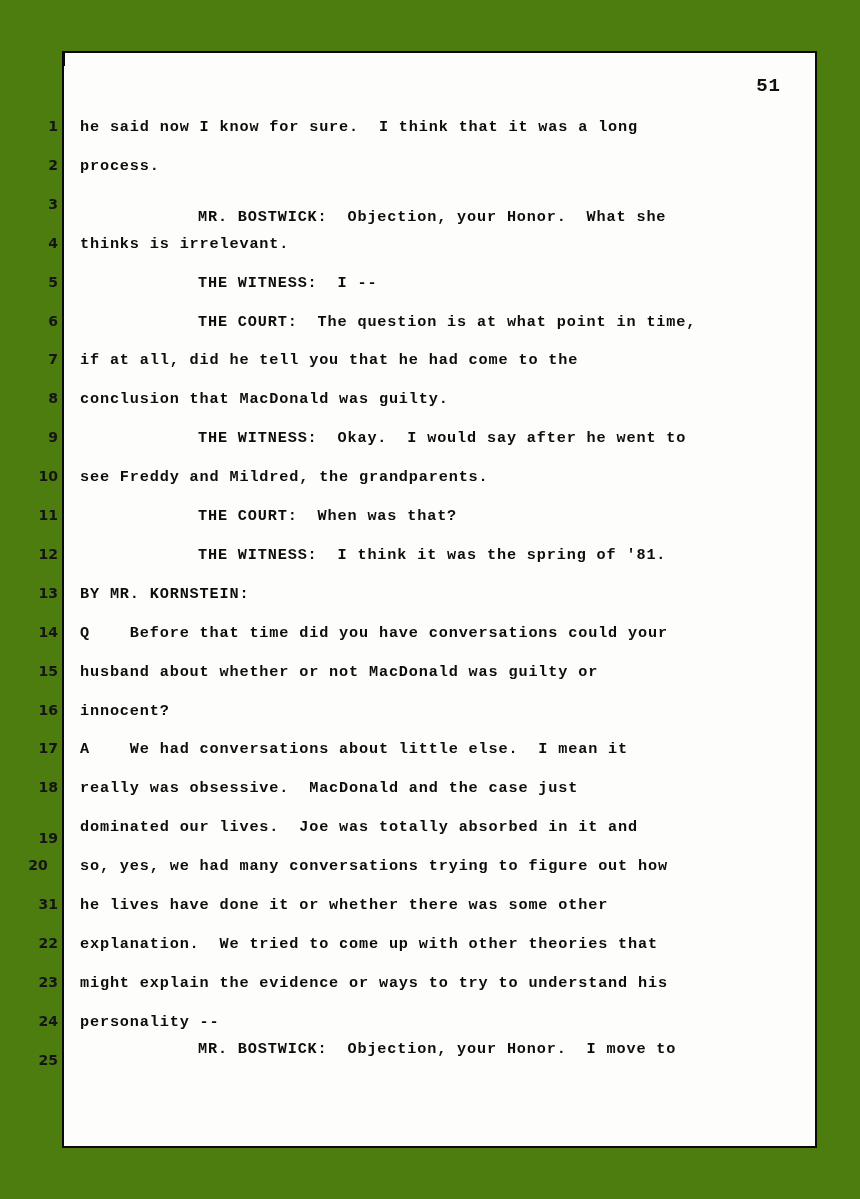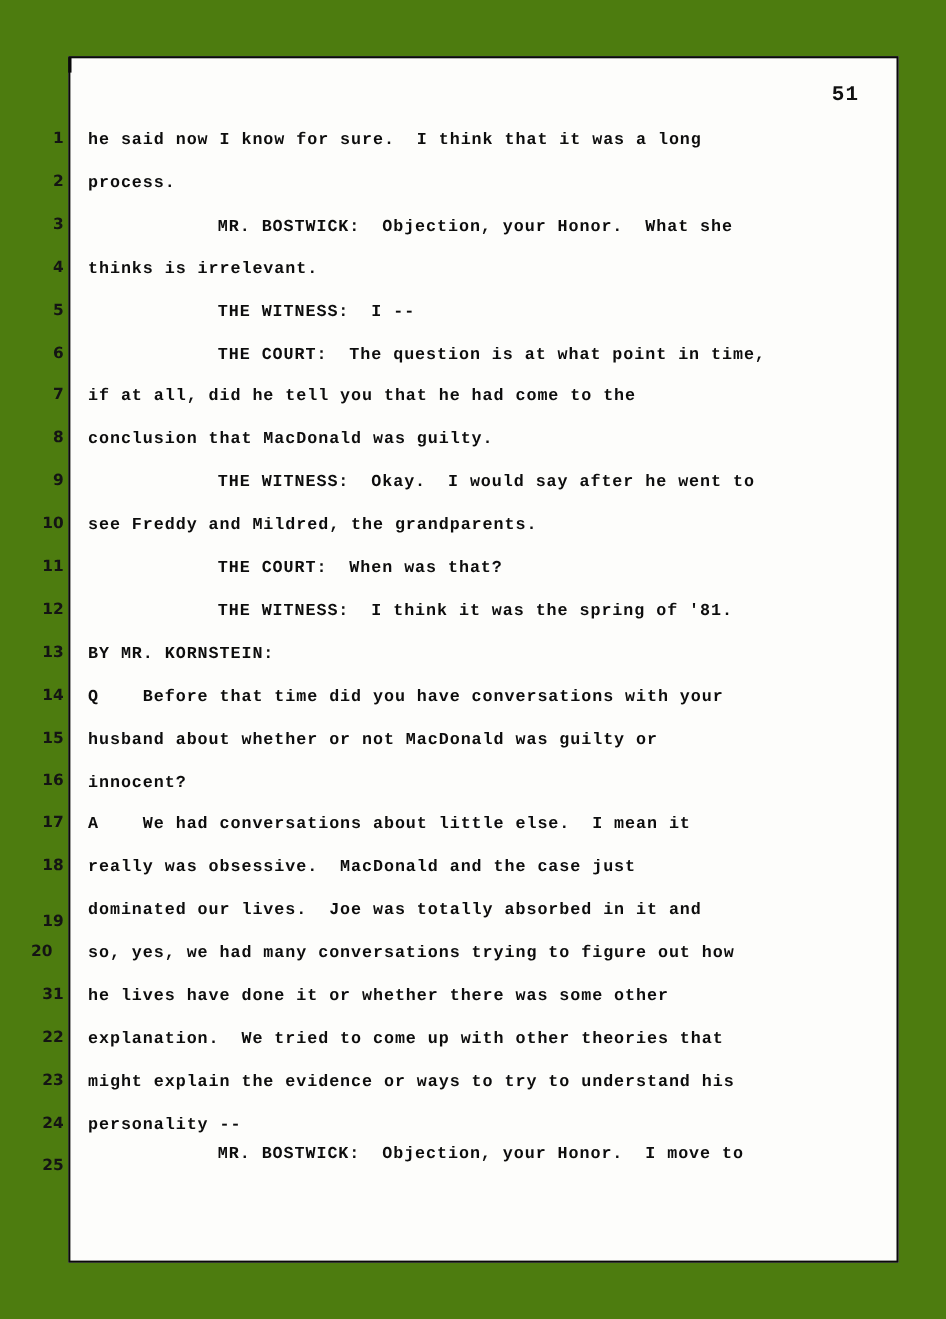--- a/index.html
+++ b/index.html
@@ -143,32 +143,32 @@
       <div class="gutter-num" style="top: 789px;">31</div>
       <div class="gutter-num" style="top: 827.9px;">22</div>
       <div class="gutter-num" style="top: 866.8px;">23</div>
       <div class="gutter-num" style="top: 905.7px;">24</div>
       <div class="gutter-num" style="top: 944.6px;">25</div>
     </div>
 
   <div class="transcript-body">
       <div class="tline" style="top: 12px;">he said now I know for sure.  I think that it was a long</div>
       <div class="tline" style="top: 50.9px;">process.</div>
-      <div class="tline indent" style="top: 91px;">MR. BOSTWICK:  Objection, your Honor.  What she</div>
+      <div class="tline indent" style="top: 102px;">MR. BOSTWICK:  Objection, your Honor.  What she</div>
       <div class="tline" style="top: 128.7px;">thinks is irrelevant.</div>
       <div class="tline indent" style="top: 167.6px;">THE WITNESS:  I --</div>
       <div class="tline indent" style="top: 206.5px;">THE COURT:  The question is at what point in time,</div>
       <div class="tline" style="top: 284.3px;">conclusion that MacDonald was guilty.</div>
       <div class="tline" style="top: 245.4px;">if at all, did he tell you that he had come to the</div>
       <div class="tline indent" style="top: 323.2px;">THE WITNESS:  Okay.  I would say after he went to</div>
       <div class="tline" style="top: 362.1px;">see Freddy and Mildred, the grandparents.</div>
       <div class="tline indent" style="top: 401px;">THE COURT:  When was that?</div>
       <div class="tline indent" style="top: 439.9px;">THE WITNESS:  I think it was the spring of '81.</div>
       <div class="tline" style="top: 478.8px;">BY MR. KORNSTEIN:</div>
-      <div class="tline" style="top: 517.7px;">Q    Before that time did you have conversations with your</div>
+      <div class="tline" style="top: 517.7px;">Q    Before that time did you have conversations could your</div>
       <div class="tline" style="top: 556.6px;">husband about whether or not MacDonald was guilty or</div>
       <div class="tline" style="top: 595.5px;">innocent?</div>
       <div class="tline" style="top: 634.4px;">A    We had conversations about little else.  I mean it</div>
       <div class="tline" style="top: 673.3px;">really was obsessive.  MacDonald and the case just</div>
       <div class="tline" style="top: 712.2px;">dominated our lives.  Joe was totally absorbed in it and</div>
       <div class="tline" style="top: 751.1px;">so, yes, we had many conversations trying to figure out how</div>
       <div class="tline" style="top: 790px;">he lives have done it or whether there was some other</div>
       <div class="tline" style="top: 828.9px;">explanation.  We tried to come up with other theories that</div>
       <div class="tline" style="top: 867.8px;">might explain the evidence or ways to try to understand his</div>
       <div class="tline" style="top: 906.7px;">personality --</div>

